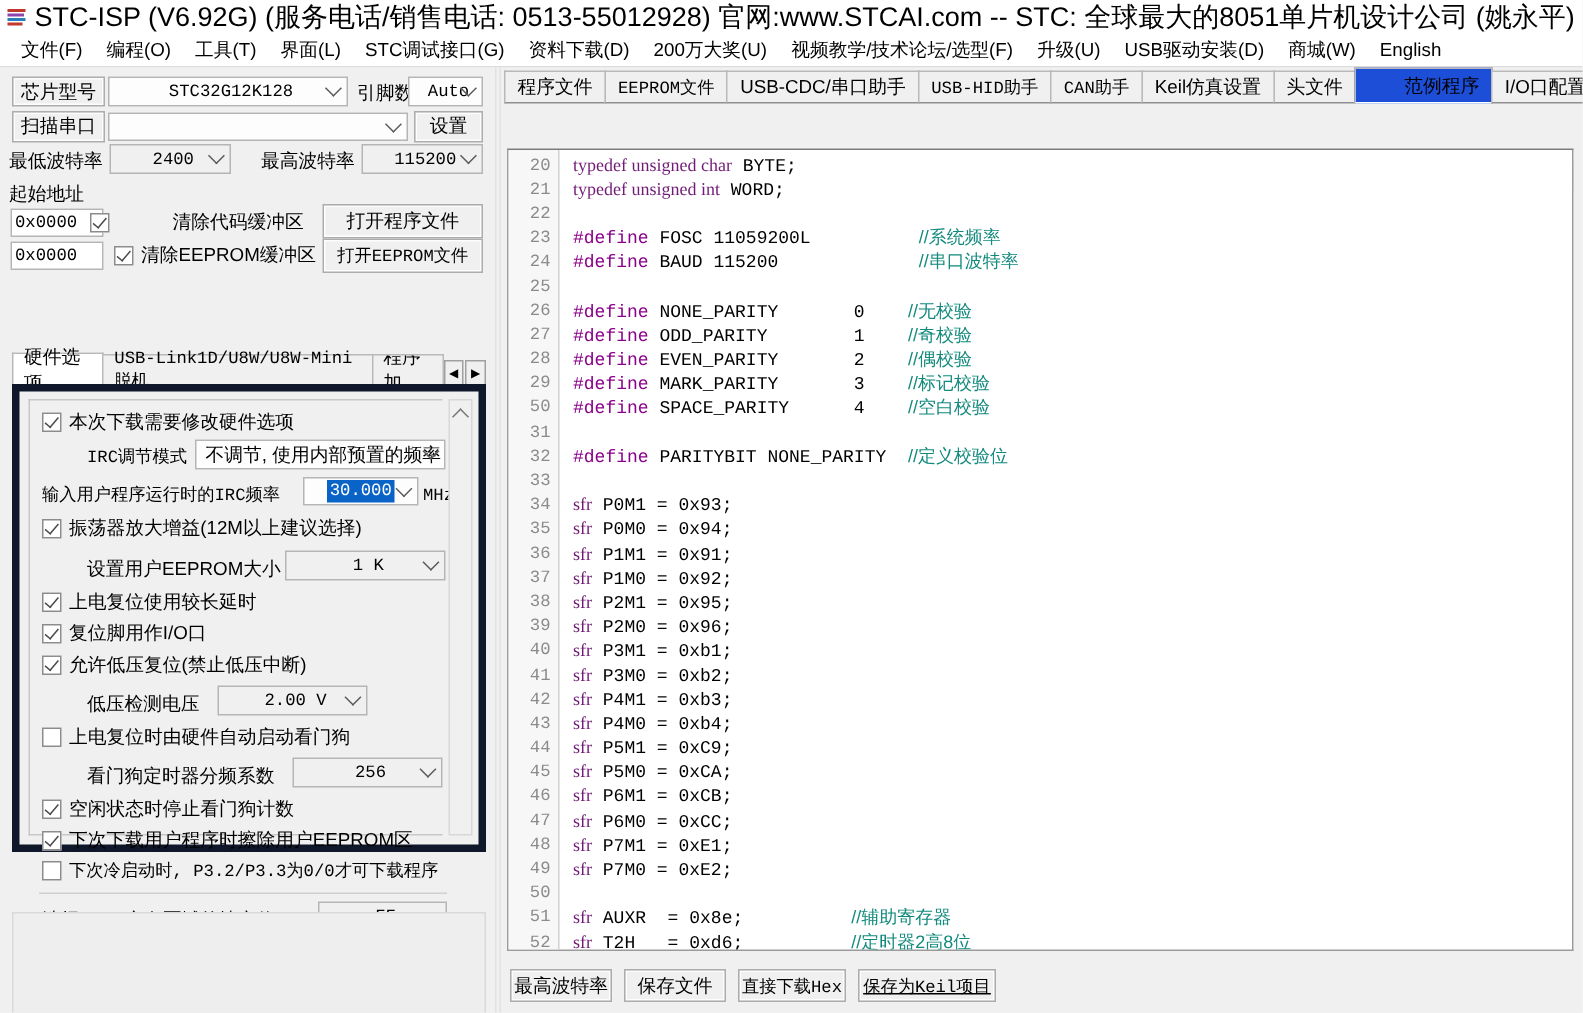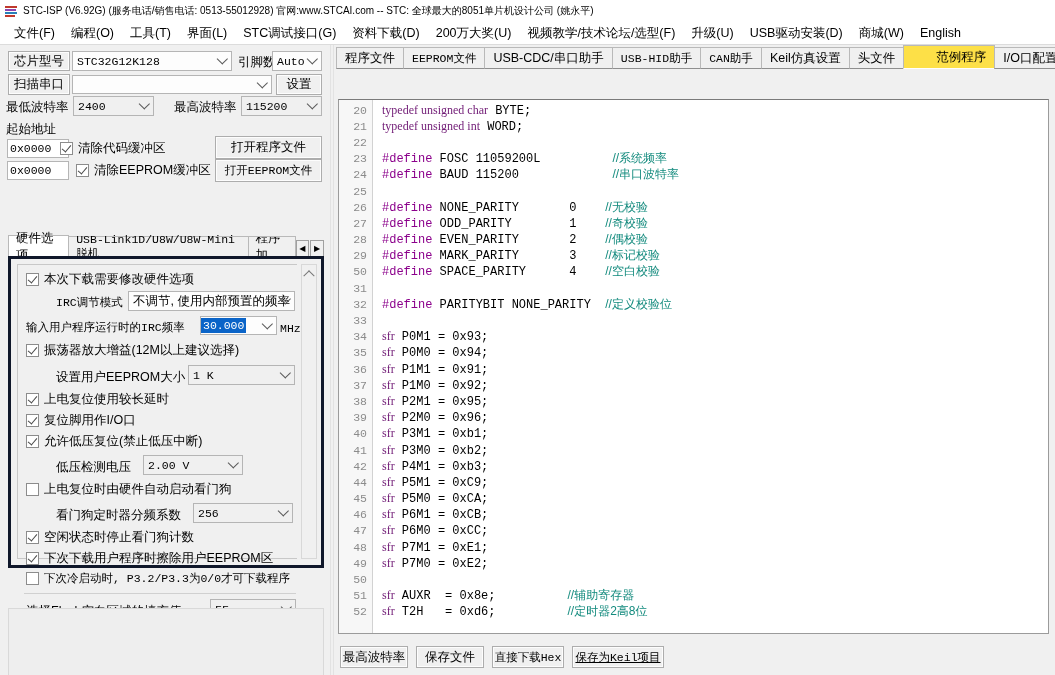--- a/index.html
+++ b/index.html
@@ -14,21 +14,21 @@
   .titlebar{
     height:22px;background:#ffffff;display:flex;align-items:center;
     padding-left:4px;font-size:12.5px;white-space:nowrap;overflow:hidden;
   }
   .app-icon{width:15px;height:15px;margin-right:4px;position:relative;flex:none;}
   .app-icon i{position:absolute;left:1px;display:block;height:2px;background:#c0392b;}
   .app-icon i:nth-child(1){top:2px;width:12px;}
   .app-icon i:nth-child(2){top:5px;width:11px;background:#8e44ad;}
   .app-icon i:nth-child(3){top:8px;width:12px;background:#2980b9;}
   .app-icon i:nth-child(4){top:11px;width:10px;background:#c0392b;}
-  .title-text{font-size:10px;letter-spacing:0;}
+  .title-text{font-size:18px;letter-spacing:0;}
   
   .menubar{
     height:22px;background:#ffffff;display:flex;align-items:center;
     padding-left:6px;white-space:nowrap;font-size:12.5px;
   }
   .menubar .mi{padding:2px 8px;cursor:default;}
   .mb-sep{height:1px;background:#dcdcdc;}
   
   .app{display:flex;height:631px;background:#f0f0f0;}
   .left{width:330px;flex:none;position:relative;background:#f0f0f0;}
@@ -39,21 +39,21 @@
     background:#f0f0f0;border:1px solid #adadad;border-radius:0;
     font-family:"Liberation Sans",sans-serif;font-size:12.5px;
     display:inline-flex;align-items:center;justify-content:center;
     box-sizing:border-box;cursor:default;color:#000;
     box-shadow:inset 0 0 0 1px #fdfdfd;
   }
   .btn.mono{font-family:"Liberation Mono","DejaVu Sans Mono",monospace;font-size:11.5px;}
   .combo{
     background:#fdfdfd;border:1px solid #b5b5b5;box-sizing:border-box;
     display:flex;align-items:center;position:relative;
-    font-size:12.5px;padding-left:4px;overflow:hidden;
+    font-size:12.5px;padding-left:4px;overflow:hidden;justify-content:center;
   }
   .combo.gray{background:#f0f0f0;}
   .combo .arw{
     position:absolute;right:0;top:0;bottom:0;width:17px;
     display:flex;align-items:center;justify-content:center;
   }
   .combo .arw:before{
     content:"";display:block;width:7px;height:7px;
     border-left:1.4px solid #5a5a5a;border-bottom:1.4px solid #5a5a5a;
     transform:rotate(-45deg) translate(1px,-2px);
@@ -92,21 +92,21 @@
   }
   .tab.mono{font-family:"Liberation Mono","DejaVu Sans Mono",monospace;font-size:11.5px;}
   .tab.active{background:#ffffff;height:22px;margin-top:48px;}
   .spinbtn{
     width:15px;height:17px;border:1px solid #a0a0a0;background:#f0f0f0;
     box-sizing:border-box;display:flex;align-items:center;justify-content:center;
     font-size:8px;margin-left:1px;cursor:default;
   }
   .hwbox{
     position:absolute;left:8px;top:211px;width:316px;height:312px;
-    border:3px solid #0f172a;background:#f0f0f0;box-sizing:border-box;
+    border:5px solid #0f172a;background:#f0f0f0;box-sizing:border-box;
   }
   .hwinner{
     position:absolute;left:6px;top:5px;right:24px;bottom:6px;
     border:1px solid #c8c8c8;border-right:none;background:#f0f0f0;box-sizing:border-box;
   }
   .hwscroll{
     position:absolute;right:4px;top:5px;width:16px;bottom:6px;
     background:#f0f0f0;border:1px solid #d8d8d8;box-sizing:border-box;
   }
   .hwscroll .up{
@@ -125,21 +125,21 @@
   .rtabs{
     position:absolute;left:2px;top:0px;right:0;height:24px;
     display:flex;align-items:flex-end;
   }
   .rtab{
     height:22px;padding:0 8px;display:flex;align-items:center;justify-content:center;
     border:1px solid #b9b9b9;border-bottom:1px solid #8f8f8f;background:#f0f0f0;
     box-sizing:border-box;font-size:12.5px;margin-right:-1px;cursor:default;white-space:nowrap;
   }
   .rtab.mono{font-family:"Liberation Mono","DejaVu Sans Mono",monospace;font-size:11.5px;}
-  .rtab.active{background:#fde047;height:24px;border-bottom:1px solid #ffffff;padding-left:32px;}
+  .rtab.active{background:#1d4ed8;height:24px;border-bottom:1px solid #ffffff;padding-left:32px;}
   .rtab-fill{flex:1;border-bottom:1px solid #8f8f8f;height:22px;}
   .seriesrow{
     position:absolute;left:4px;top:30px;right:6px;height:20px;display:flex;align-items:center;margin-top:32px;
   }
   .seriescombo{
     flex:1;height:19px;background:#ffffff;border:1px solid #c4c4c4;box-sizing:border-box;
     display:flex;align-items:center;padding-left:4px;margin-left:6px;
     font-family:"Liberation Mono","DejaVu Sans Mono",monospace;font-size:11.5px;
   }
   .codebox{
@@ -228,21 +228,21 @@
     <div class="lbl abs" style="left:174px;top:54px;">最高波特率</div>
     <div class="combo gray abs" style="left:241px;top:51px;width:81px;height:20px;">
       <span class="val">115200</span>
       <span class="arw"></span>
     </div>
 
     <div class="lbl abs" style="left:6px;top:76px;">起始地址</div>
     <div class="txtbox abs" style="left:7px;top:94px;width:62px;height:19px;">
       <span>0x0000</span>
     </div>
-    <div class="cbrow abs" style="left:60px;top:95px;">
+    <div class="cbrow abs" style="left:60px;top:95px;gap:37px;">
       <span class="cb on"></span>
       <span class="lbl">清除代码缓冲区</span>
     </div>
     <div class="btn abs" style="left:215px;top:91px;width:107px;height:23px;">打开程序文件</div>
 
     <div class="txtbox abs" style="left:7px;top:116px;width:62px;height:19px;">
       <span>0x0000</span>
     </div>
     <div class="cbrow abs" style="left:76px;top:117px;">
       <span class="cb on"></span>
@@ -394,20 +394,21 @@
           <div class="cline"><span class="num">33</span><span class="code"></span></div>
           <div class="cline"><span class="num">34</span><span class="code"><span class="kw">sfr</span><span> P0M1 = 0x93;</span></span></div>
           <div class="cline"><span class="num">35</span><span class="code"><span class="kw">sfr</span><span> P0M0 = 0x94;</span></span></div>
           <div class="cline"><span class="num">36</span><span class="code"><span class="kw">sfr</span><span> P1M1 = 0x91;</span></span></div>
           <div class="cline"><span class="num">37</span><span class="code"><span class="kw">sfr</span><span> P1M0 = 0x92;</span></span></div>
           <div class="cline"><span class="num">38</span><span class="code"><span class="kw">sfr</span><span> P2M1 = 0x95;</span></span></div>
           <div class="cline"><span class="num">39</span><span class="code"><span class="kw">sfr</span><span> P2M0 = 0x96;</span></span></div>
           <div class="cline"><span class="num">40</span><span class="code"><span class="kw">sfr</span><span> P3M1 = 0xb1;</span></span></div>
           <div class="cline"><span class="num">41</span><span class="code"><span class="kw">sfr</span><span> P3M0 = 0xb2;</span></span></div>
           <div class="cline"><span class="num">42</span><span class="code"><span class="kw">sfr</span><span> P4M1 = 0xb3;</span></span></div>
+          <div class="cline"><span class="num">43</span><span class="code"><span class="kw">sfr</span><span> P4M0 = 0xb4;</span></span></div>
           <div class="cline"><span class="num">44</span><span class="code"><span class="kw">sfr</span><span> P5M1 = 0xC9;</span></span></div>
           <div class="cline"><span class="num">45</span><span class="code"><span class="kw">sfr</span><span> P5M0 = 0xCA;</span></span></div>
           <div class="cline"><span class="num">46</span><span class="code"><span class="kw">sfr</span><span> P6M1 = 0xCB;</span></span></div>
           <div class="cline"><span class="num">47</span><span class="code"><span class="kw">sfr</span><span> P6M0 = 0xCC;</span></span></div>
           <div class="cline"><span class="num">48</span><span class="code"><span class="kw">sfr</span><span> P7M1 = 0xE1;</span></span></div>
           <div class="cline"><span class="num">49</span><span class="code"><span class="kw">sfr</span><span> P7M0 = 0xE2;</span></span></div>
           <div class="cline"><span class="num">50</span><span class="code"></span></div>
           <div class="cline"><span class="num">51</span><span class="code"><span class="kw">sfr</span><span> AUXR  = 0x8e;          </span><span class="cm">//辅助寄存器</span></span></div>
           <div class="cline"><span class="num">52</span><span class="code"><span class="kw">sfr</span><span> T2H   = 0xd6;          </span><span class="cm">//定时器2高8位</span></span></div>
         </div>

